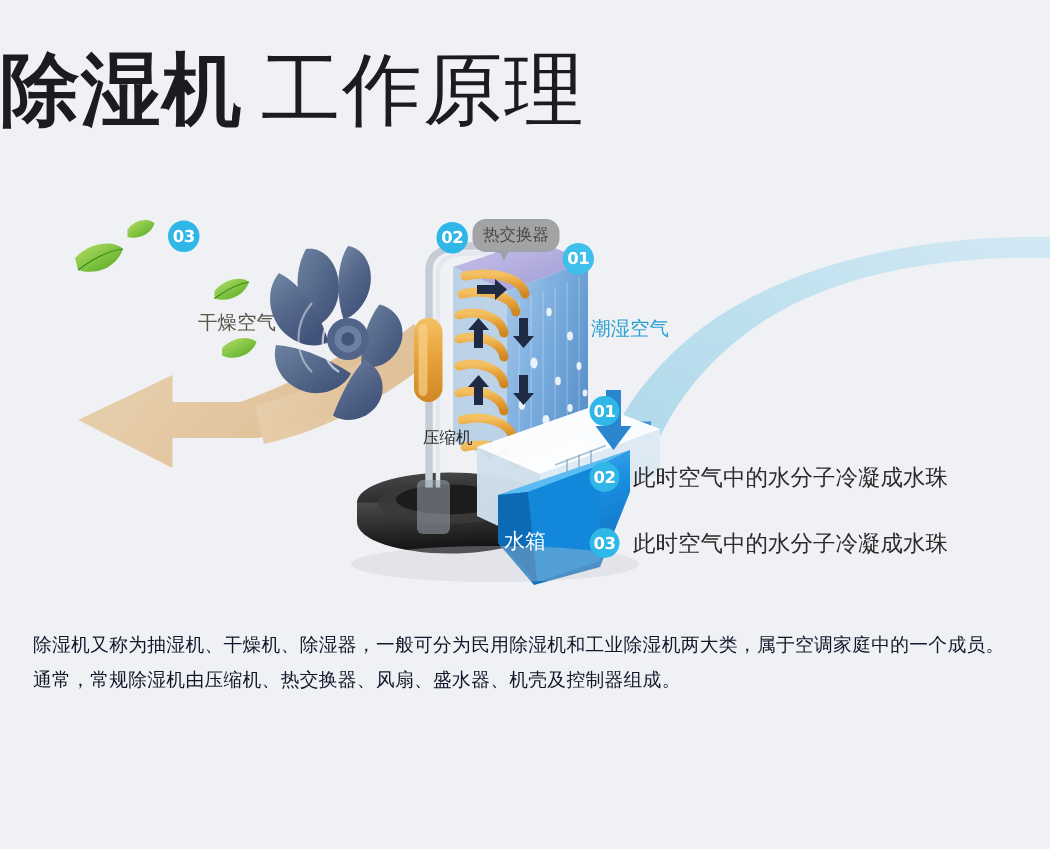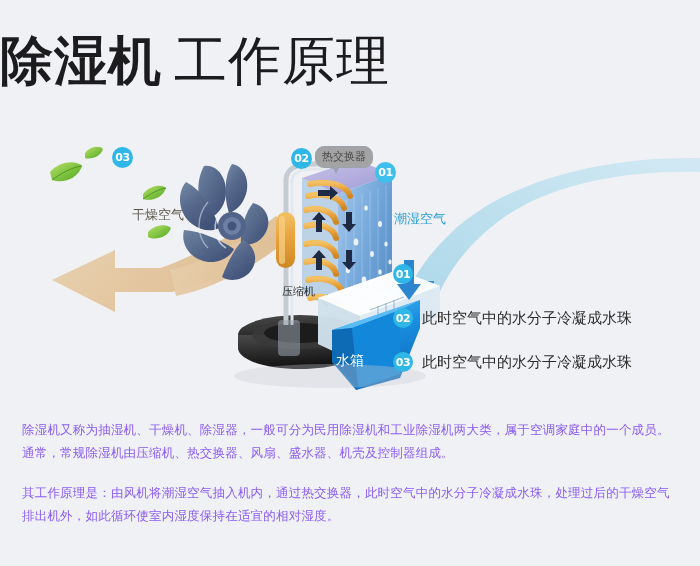--- a/index.html
+++ b/index.html
@@ -67,21 +67,21 @@
     display:flex; align-items:center; justify-content:center;
     flex:0 0 auto; letter-spacing:-0.3px;
   }
   .legend-text {
     margin-left:9px; font-size:15px; color:#2b2b2b; white-space:nowrap;
   }
 
   
   .copy { position:absolute; left:22px; top:418px; width:660px; }
   .copy p {
-    font-size:12.5px; color:#8b5cf6; line-height:23px;
+    font-size:12.5px; color:#0f172a; line-height:23px;
     letter-spacing:0.2px;
   }
   .copy p + p { margin-top:17px; }
 </style>
 </head>
 <body>
 
 <div class="page">
 
   <div class="title-row">
@@ -322,16 +322,15 @@
       <div class="legend-text">此时空气中的水分子冷凝成水珠</div>
     </div>
     <div class="legend-item">
       <div class="legend-badge">03</div>
       <div class="legend-text">此时空气中的水分子冷凝成水珠</div>
     </div>
   </div>
 
   <div class="copy">
     <p>除湿机又称为抽湿机、干燥机、除湿器，一般可分为民用除湿机和工业除湿机两大类，属于空调家庭中的一个成员。通常，常规除湿机由压缩机、热交换器、风扇、盛水器、机壳及控制器组成。</p>
-    <p>其工作原理是：由风机将潮湿空气抽入机内，通过热交换器，此时空气中的水分子冷凝成水珠，处理过后的干燥空气排出机外，如此循环使室内湿度保持在适宜的相对湿度。</p>
   </div>
 
 </div>
 
 </body></html>

